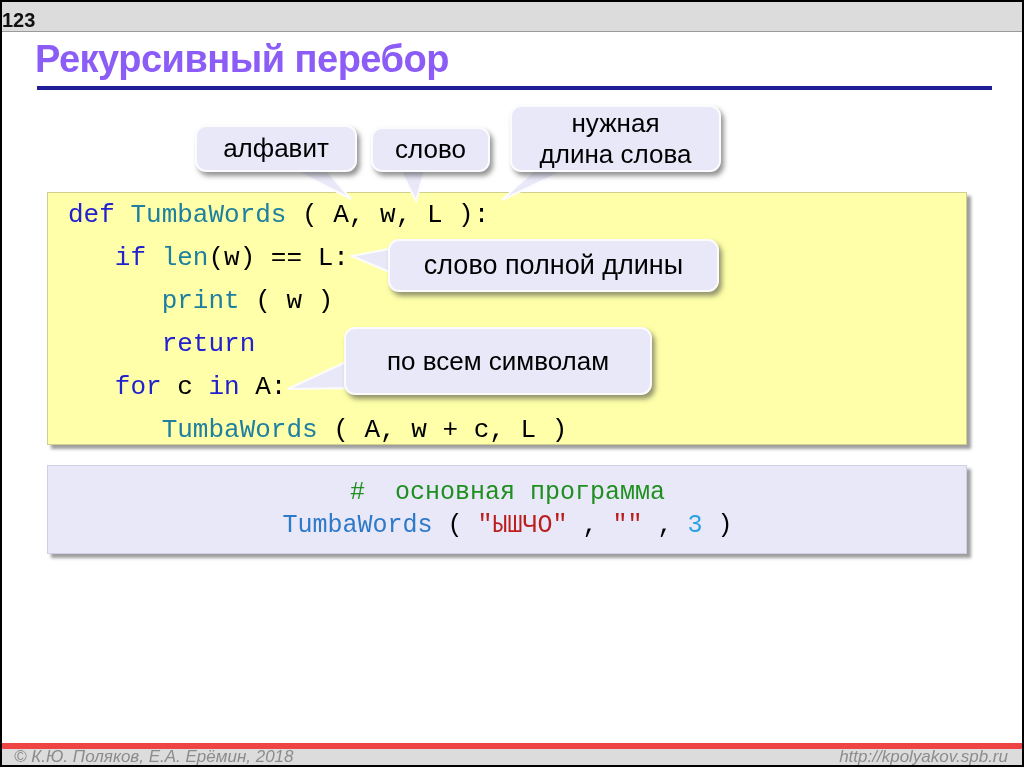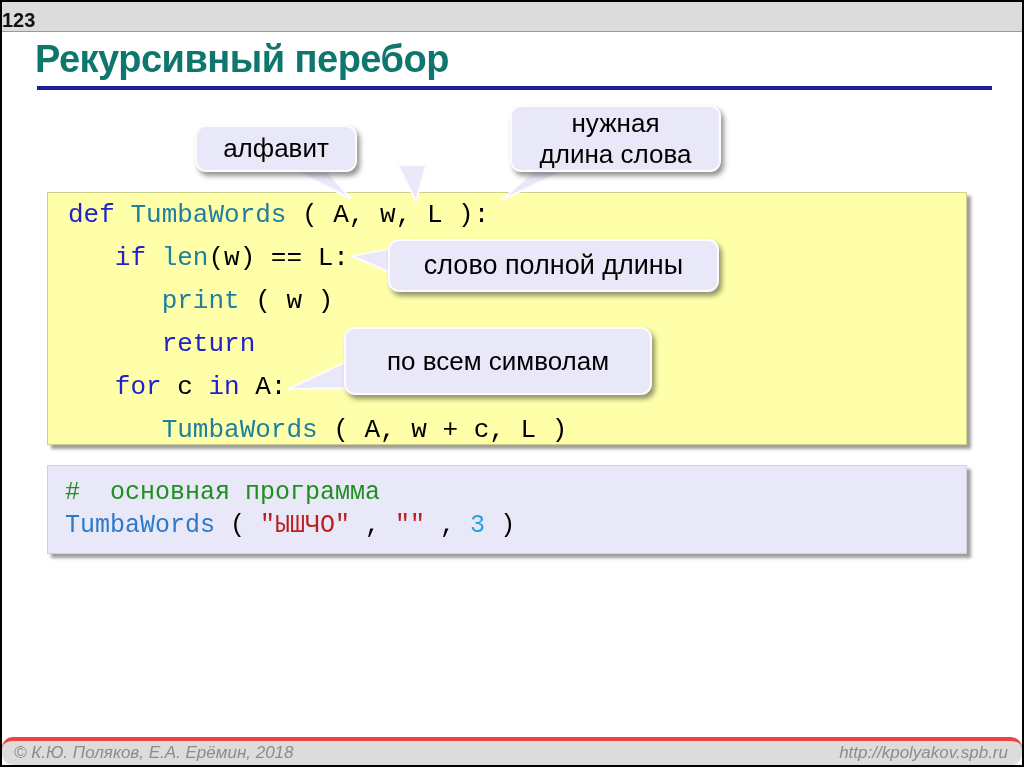--- a/index.html
+++ b/index.html
@@ -23,21 +23,21 @@
   .topbar-title{
     font-style:italic;color:#808080;font-size:17px;
     padding-left:10px;white-space:nowrap;
   }
   .topbar-page{
     font-weight:bold;color:#111;font-size:20px;padding-right:12px;margin-top:8px;
   }
   
   .slide-title{
     position:absolute;left:33px;top:36px;
-    font-size:38px;font-weight:bold;color:#0f766e;
+    font-size:38px;font-weight:bold;color:#8b5cf6;
     letter-spacing:-0.5px;white-space:nowrap;
   }
   .title-underline{
     position:absolute;left:35px;top:84px;width:955px;height:4px;
     background:var(--underline);
   }
   
   .code-block{
     position:absolute;box-sizing:border-box;
     font-family:"Liberation Mono","DejaVu Sans Mono",monospace;
@@ -49,21 +49,21 @@
     background:var(--block1-bg);
     border:1px solid #cfcf8e;
     padding:1px 0 0 20px;
     font-size:26px;line-height:43px;
   }
   #code2{
     left:45px;top:463px;width:920px;height:89px;
     background:var(--block2-bg);
     border:1px solid #d0d0e4;
     padding:10px 16px 0 17px;
-    font-size:25px;line-height:33px;
+    font-size:25px;line-height:33px;text-align:center;
   }
   .seg.kw{color:var(--kw);}
   .seg.fn{color:var(--fn);}
   .seg.fncall{color:var(--fncall);}
   .seg.str{color:var(--str);}
   .seg.num{color:var(--num);}
   .seg.com{color:var(--com);}
   .seg.pl{color:var(--pl);}
   
   .bubble{
@@ -77,26 +77,26 @@
     z-index:3;
   }
   #tails{position:absolute;left:0;top:0;z-index:2;pointer-events:none;}
   #b1{left:193px;top:123px;width:162px;height:47px;}
   #b2{left:369px;top:125px;width:119px;height:45px;}
   #b3{left:508px;top:103px;width:211px;height:67px;}
   #b4{left:386px;top:237px;width:331px;height:53px;font-size:27px;}
   #b5{left:342px;top:325px;width:308px;height:68px;}
   
   .footer{
-    position:absolute;left:0;bottom:0;width:100%;height:28px;
+    position:absolute;left:0;bottom:0;width:100%;height:22px;
     background:var(--bar-bg);
-    border-top:4px solid #ef4444;
+    border-top:6px solid #ef4444;
     display:flex;align-items:center;justify-content:space-between;
     box-sizing:border-box;
-    font-style:italic;color:#8c8c8c;font-size:17px;border-radius:11px;
+    font-style:italic;color:#8c8c8c;font-size:17px;
   }
   .footer .left{padding-left:12px;}
   .footer .right{padding-right:14px;}
 </style>
 </head>
 <body>
 
 <div id="slide" style="--kw: #2121CE; --fn: #1E7FA0; --fncall: #2E79C8; --str: #BC1E1E; --num: #29A3DF; --com: #1F8F1F; --pl: #000000; --underline: #1E1E96; --block1-bg: #FEFFA8; --block2-bg: #E8E8F8; --bubble-bg: #E8E8F8; --bar-bg: #DCDCDC;">
 
   <div class="topbar">
@@ -110,20 +110,23 @@
     <polygon points="283,163 320,163 349,197" fill="#E8E8F8" stroke="#fcfcfe" stroke-width="2"></polygon>
     <polygon points="396,163 424,163 414,199" fill="#E8E8F8" stroke="#fcfcfe" stroke-width="2"></polygon>
     <polygon points="538,163 574,163 500,198" fill="#E8E8F8" stroke="#fcfcfe" stroke-width="2"></polygon>
     <polygon points="392,246 392,272 350,254" fill="#E8E8F8" stroke="#fcfcfe" stroke-width="2"></polygon>
     <polygon points="348,358 348,386 286,387" fill="#E8E8F8" stroke="#fcfcfe" stroke-width="2"></polygon>
   </svg>
 
   <div class="bubble" id="b1">
     <span>алфавит</span>
   </div>
+  <div class="bubble" id="b2">
+    <span>слово</span>
+  </div>
   <div class="bubble" id="b3">
     <span>нужная</span>
     <span>длина слова</span>
   </div>
   <div class="bubble" id="b4">
     <span>слово полной длины</span>
   </div>
   <div class="bubble" id="b5">
     <span>по всем символам</span>
   </div>

